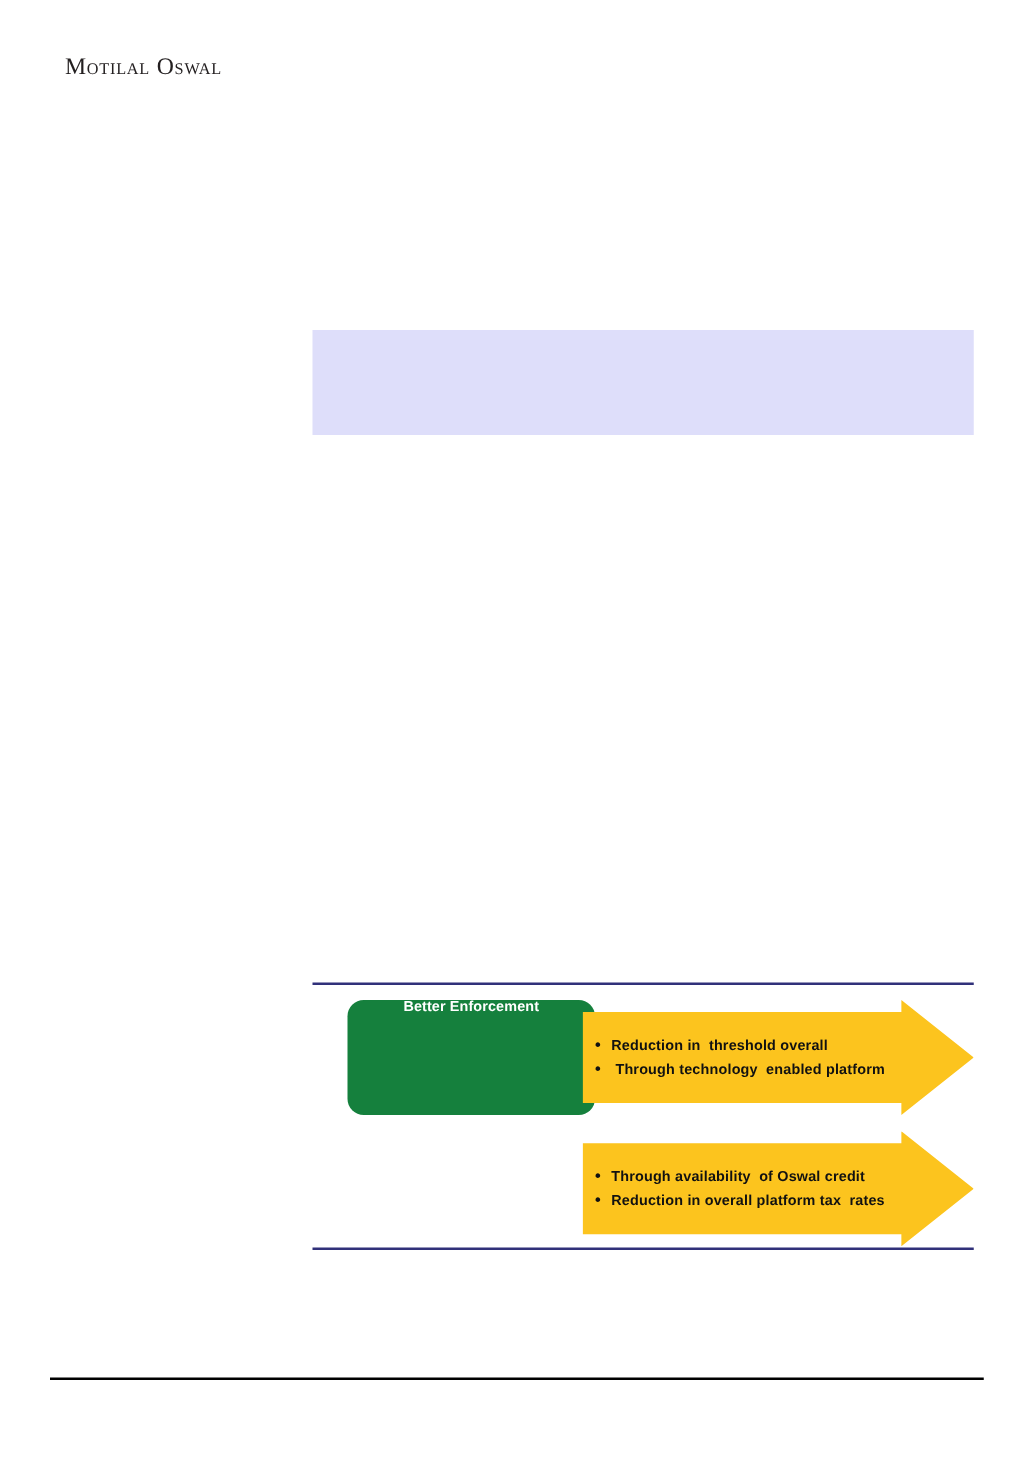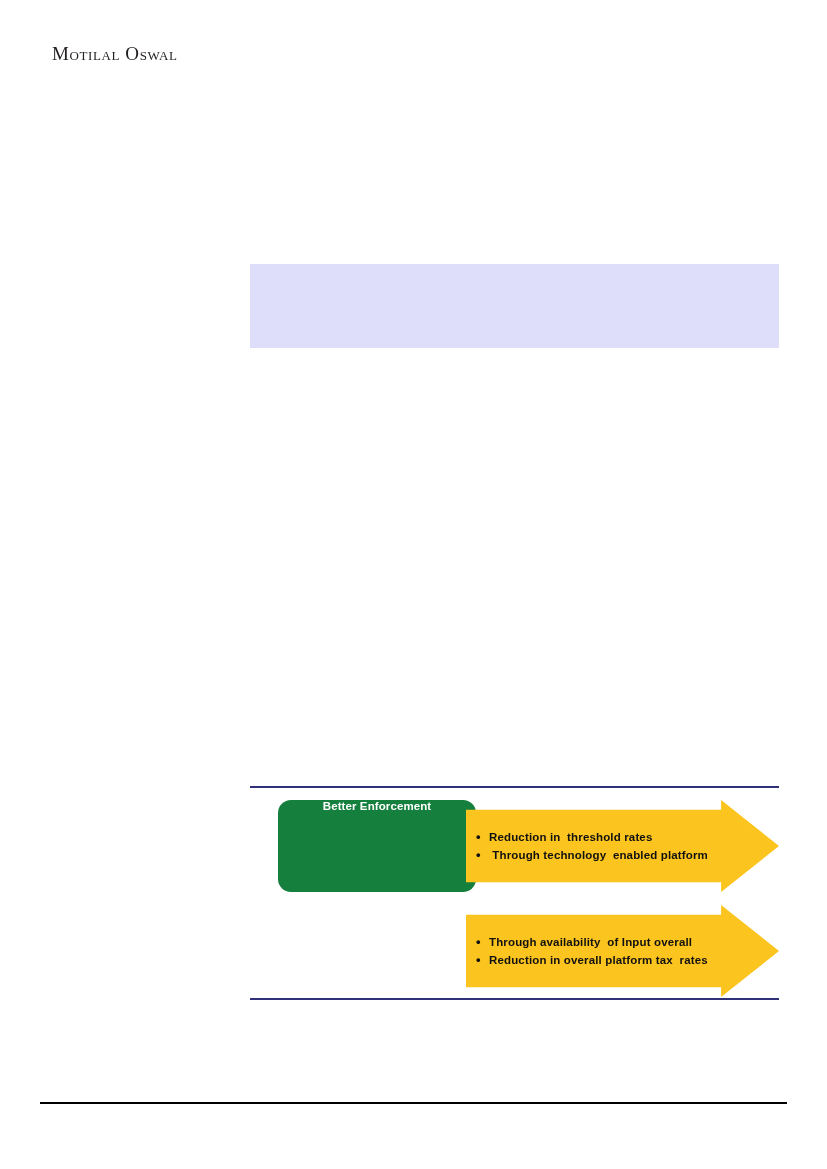--- a/index.html
+++ b/index.html
@@ -175,37 +175,37 @@
 
     <div class="flow-row row-0">
       <div class="flow-label">
         <span class="flow-label-text">Better Enforcement</span>
       </div>
       <div class="flow-arrow">
         <div class="arrow-shape"></div>
         <div class="flow-bullets">
           <div class="flow-bullet">
             <span class="dot">•</span>
-            <span>Reduction in  threshold rates</span>
+            <span>Reduction in  threshold overall</span>
           </div>
           <div class="flow-bullet">
             <span class="dot">•</span>
             <span> Through technology  enabled platform</span>
           </div>
         </div>
       </div>
     </div>
 
     <div class="flow-row row-1">
       <div class="flow-arrow">
         <div class="arrow-shape"></div>
         <div class="flow-bullets">
           <div class="flow-bullet">
             <span class="dot">•</span>
-            <span>Through availability  of Input overall</span>
+            <span>Through availability  of Oswal credit</span>
           </div>
           <div class="flow-bullet">
             <span class="dot">•</span>
             <span>Reduction in overall platform tax  rates</span>
           </div>
         </div>
       </div>
     </div>
 
     <div class="rule-navy bottom"></div>

